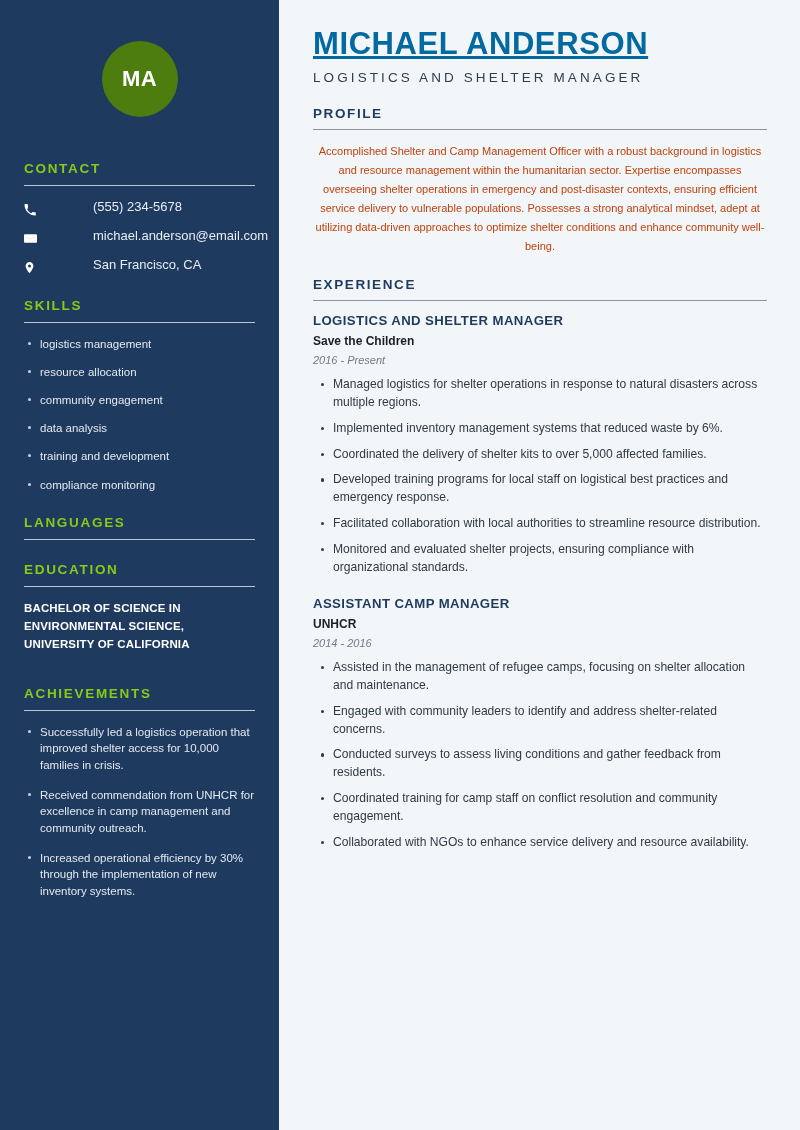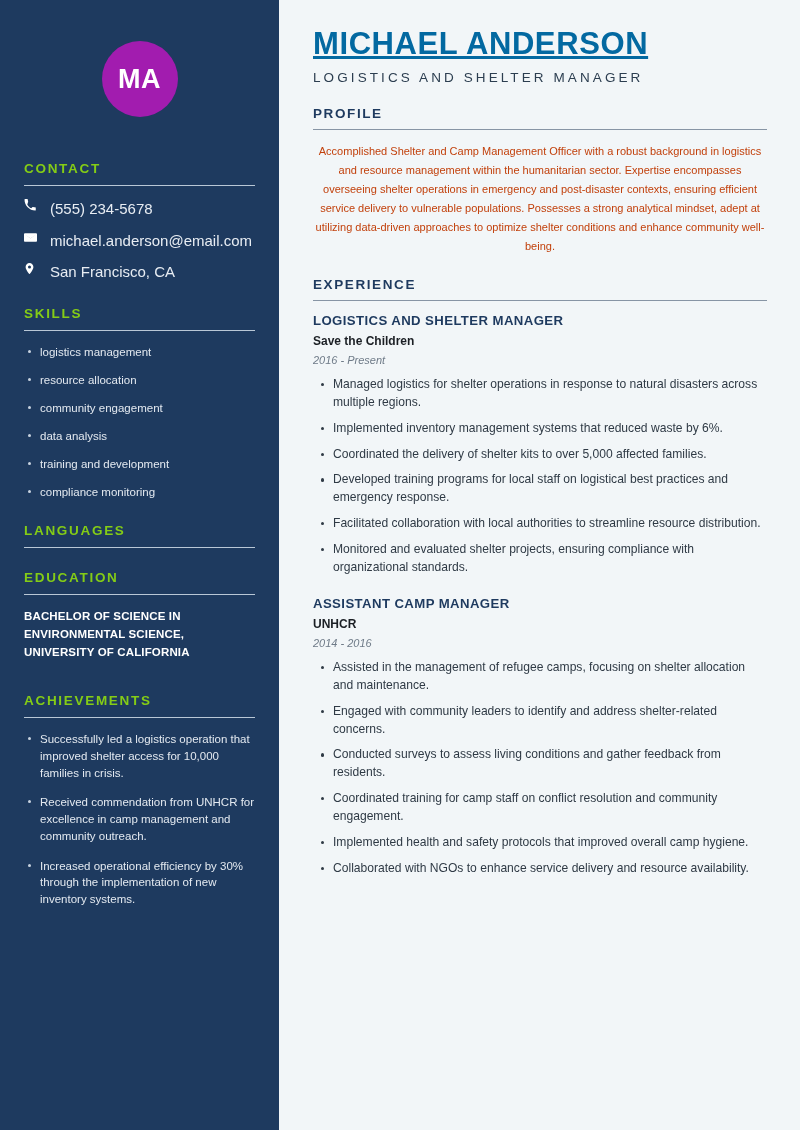--- a/index.html
+++ b/index.html
@@ -38,26 +38,26 @@
   .avatar-wrap {
     display: flex;
     justify-content: center;
     padding-top: 41px;
   }
 
   .avatar {
     width: 76px;
     height: 76px;
     border-radius: 50%;
-    background: #a21caf;
+    background: #4d7c0f;
     display: flex;
     align-items: center;
     justify-content: center;
     color: #ffffff;
-    font-size: 27px;
+    font-size: 22px;
     font-weight: bold;
     letter-spacing: 0.5px;
   }
 
   .side-section {
     margin-top: 0;
   }
 
   .side-heading {
     font-size: 13.5px;
@@ -74,25 +74,26 @@
     margin-bottom: 13px;
     width: 231px;
   }
 
   .contact-list {
     list-style: none;
   }
 
   .contact-item {
     display: flex;
-    align-items: flex-start;
-    font-size: 15px;
+    align-items: flex-end;
+    font-size: 13px;
     color: #e8edf3;
     margin-bottom: 12px;
     line-height: 1.3;
+    gap: 43px;
   }
 
   .contact-icon {
     width: 17px;
     min-width: 17px;
     display: flex;
     align-items: center;
     justify-content: flex-start;
     margin-right: 9px;
   }
@@ -355,21 +356,20 @@
 
       <div class="exp-entry">
         <div class="exp-role">ASSISTANT CAMP MANAGER</div>
         <div class="exp-company">UNHCR</div>
         <div class="exp-dates">2014 - 2016</div>
         <ul class="exp-bullets">
           <li>Assisted in the management of refugee camps, focusing on shelter allocation and maintenance.</li>
           <li>Engaged with community leaders to identify and address shelter-related concerns.</li>
           <li>Conducted surveys to assess living conditions and gather feedback from residents.</li>
           <li>Coordinated training for camp staff on conflict resolution and community engagement.</li>
-          <li>Implemented health and safety protocols that improved overall camp hygiene.</li>
           <li>Collaborated with NGOs to enhance service delivery and resource availability.</li>
         </ul>
       </div>
 
     </section>
 
   </main>
 </div>
 
 </body></html>

